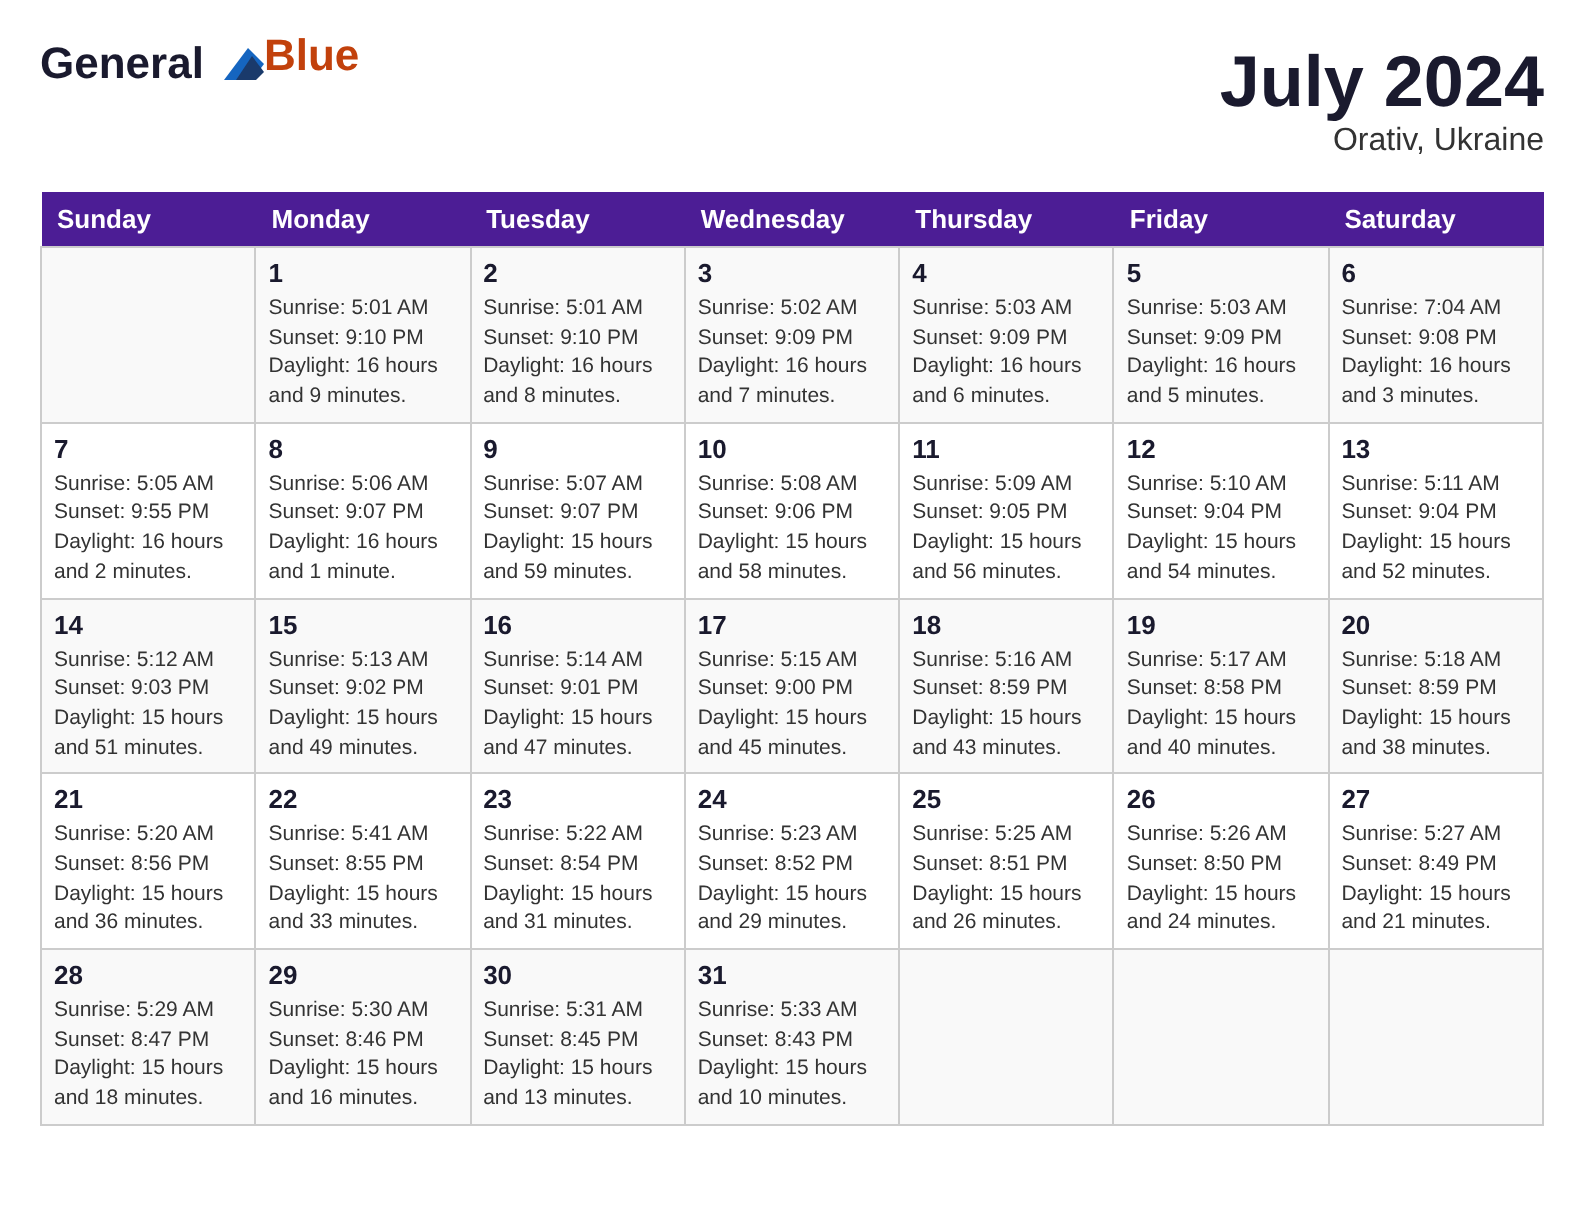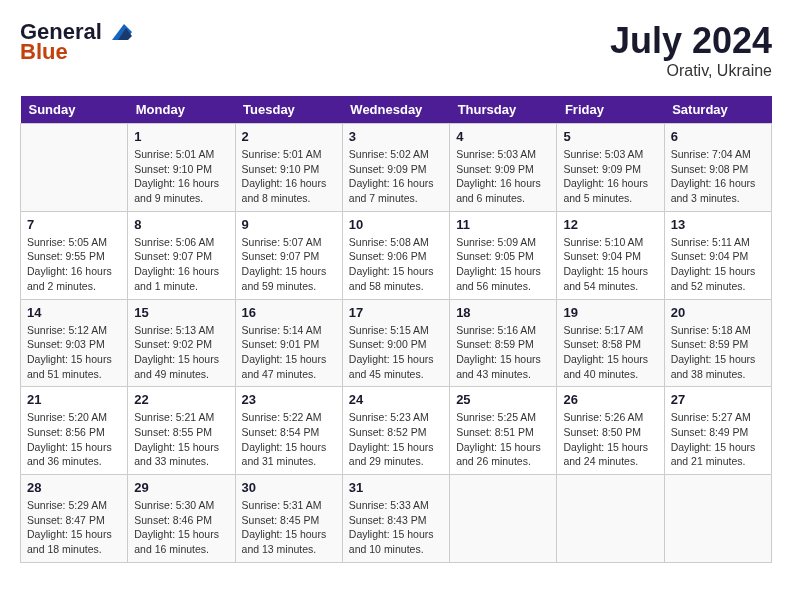--- a/index.html
+++ b/index.html
@@ -11,21 +11,21 @@
       padding: 20px;
     }
     .header {
       display: flex;
       justify-content: space-between;
       align-items: flex-start;
       margin-bottom: 16px;
     }
     .logo {
       display: flex;
-      flex-direction: column;
+      flex-direction: row;
       align-items: flex-start;
     }
     .logo-text {
       font-size: 22px;
       font-weight: bold;
       color: #1a1a2e;
       line-height: 1.1;
     }
     .logo-text .blue { color: #c2410c; }
     .title-block {
@@ -271,21 +271,21 @@
       <tr>
         <td>
           <span class="day-num">21</span>
           <div class="day-info" style="white-space: pre-line;">Sunrise: 5:20 AM
 Sunset: 8:56 PM
 Daylight: 15 hours
 and 36 minutes.</div>
         </td>
         <td>
           <span class="day-num">22</span>
-          <div class="day-info" style="white-space: pre-line;">Sunrise: 5:21 AM
+          <div class="day-info" style="white-space: pre-line;">Sunrise: 5:41 AM
 Sunset: 8:55 PM
 Daylight: 15 hours
 and 33 minutes.</div>
         </td>
         <td>
           <span class="day-num">23</span>
           <div class="day-info" style="white-space: pre-line;">Sunrise: 5:22 AM
 Sunset: 8:54 PM
 Daylight: 15 hours
 and 31 minutes.</div>

